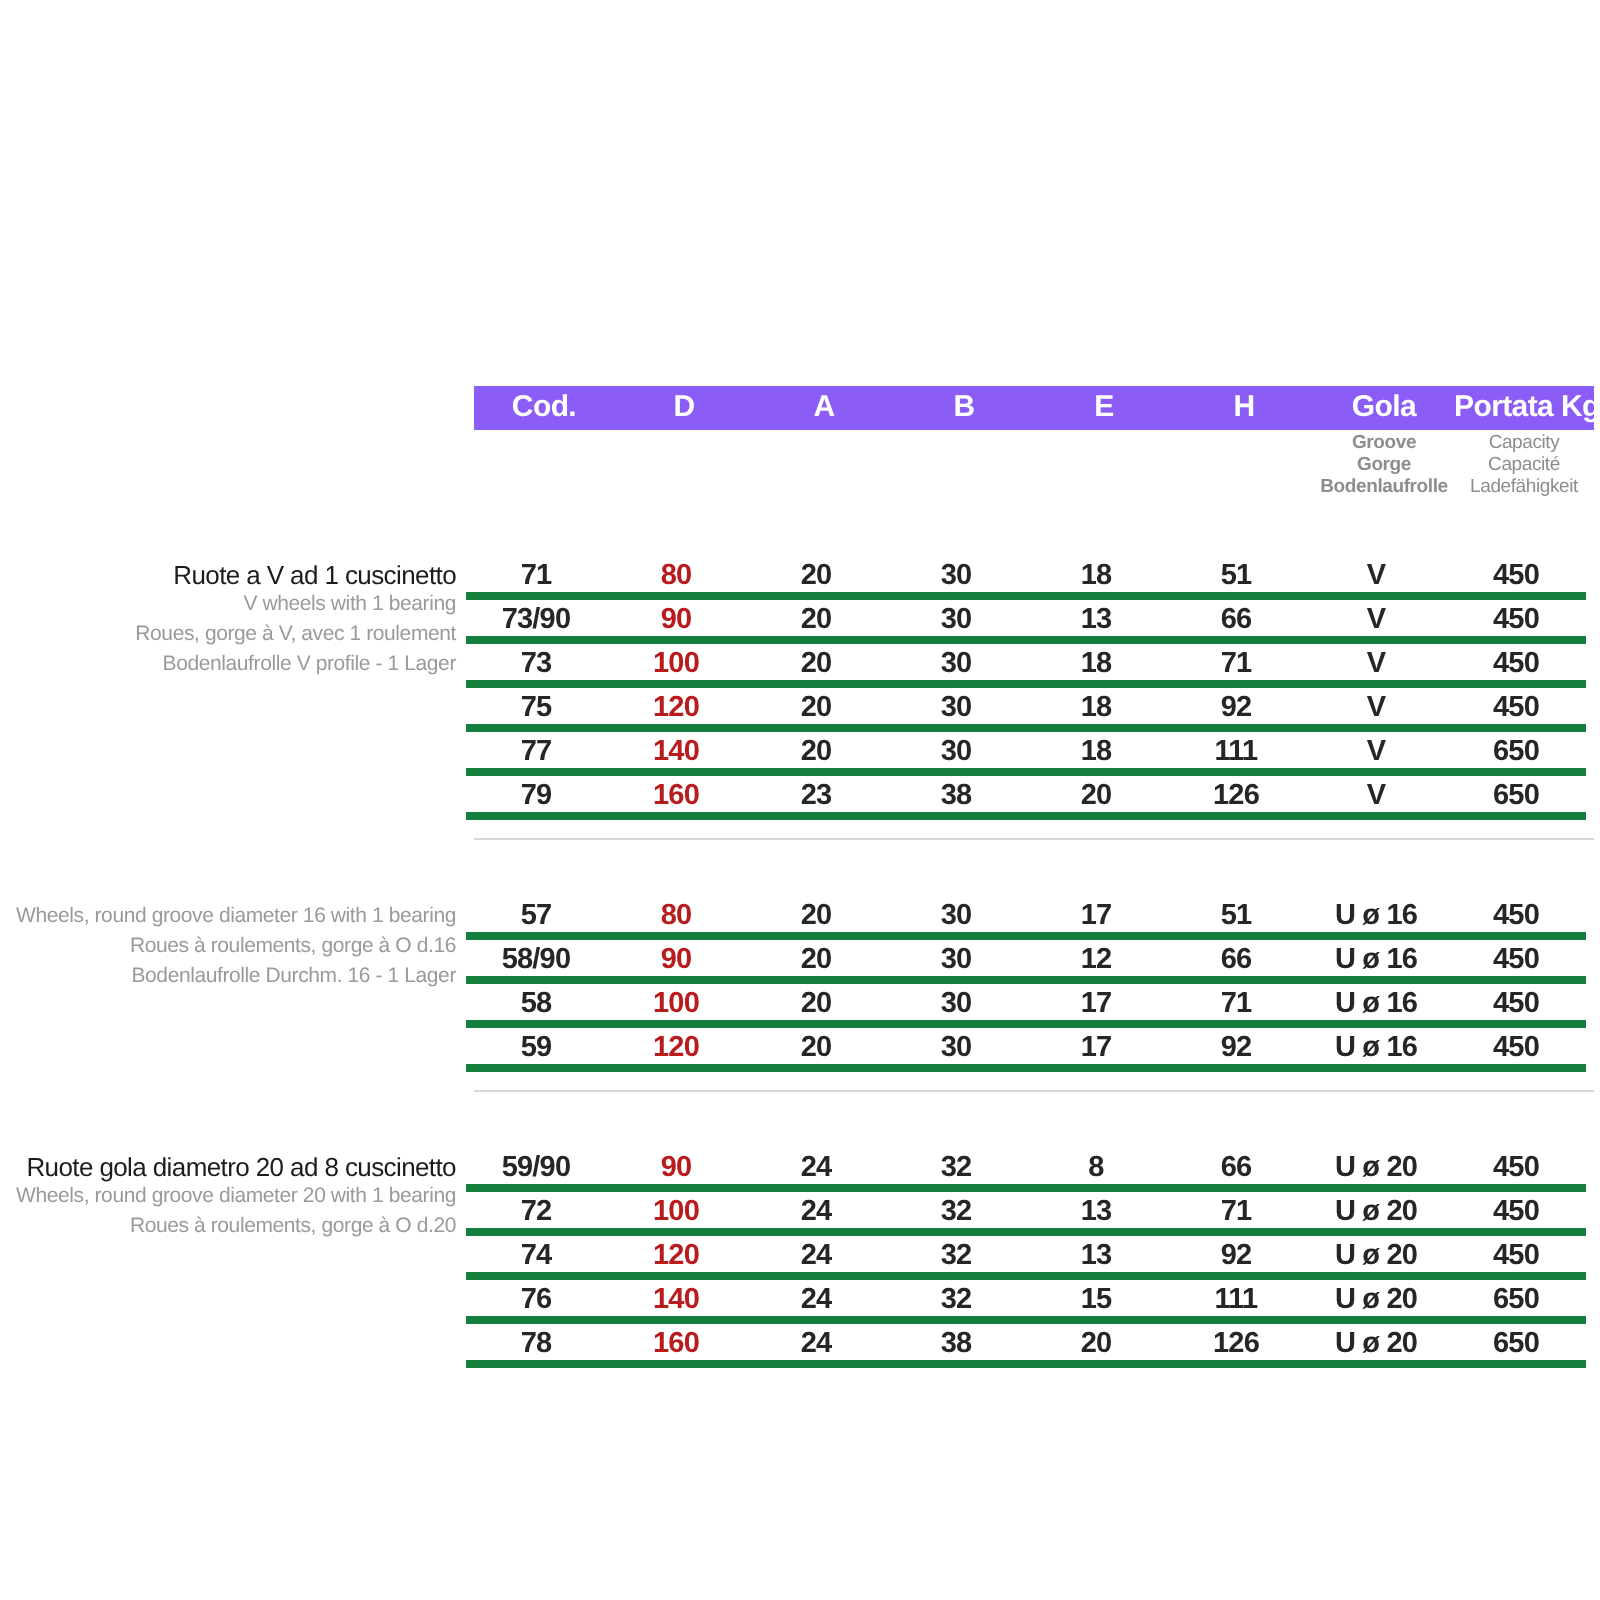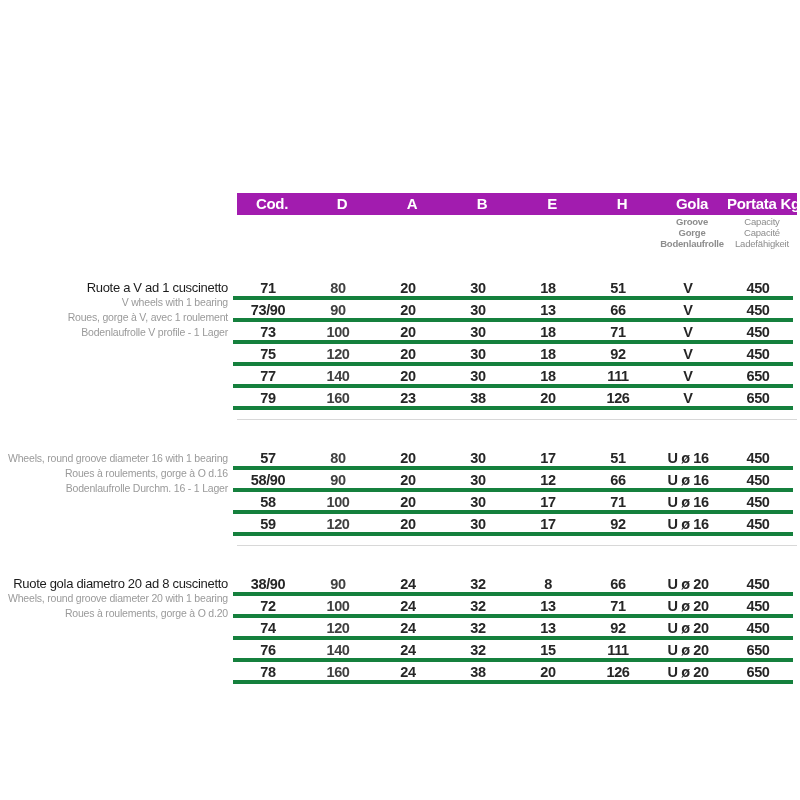--- a/index.html
+++ b/index.html
@@ -4,21 +4,21 @@
 <style>
   html,body{margin:0;padding:0;background:#fff;}
   .page{
     position:relative;width:800px;height:800px;background:#ffffff;overflow:hidden;
     font-family:"Liberation Sans",sans-serif;
   }
   .sheet{position:absolute;left:0;top:193px;width:797px;}
 
   
   .thead{
-    margin-left:237px;width:560px;height:22px;background:#a21caf;display:flex;
+    margin-left:237px;width:560px;height:22px;background:#8b5cf6;display:flex;
   }
   .th{
     width:70px;text-align:center;color:#ffffff;font-size:15px;line-height:22px;
     font-weight:700;letter-spacing:-0.3px;white-space:nowrap;
   }
 
   
   .subhead{margin-left:237px;width:560px;height:35px;position:relative;}
   .subcell{
     position:absolute;top:1px;width:70px;text-align:center;
@@ -33,21 +33,21 @@
     width:233px;box-sizing:border-box;text-align:right;padding-right:5px;padding-top:3px;
   }
   .label-title{font-size:13px;line-height:14px;color:#1c1c1c;letter-spacing:-0.3px;white-space:nowrap;}
   .label-sub{font-size:10.5px;line-height:15px;color:#9a9a9a;letter-spacing:-0.2px;white-space:nowrap;}
   .group-rows{width:560px;}
   .trow{display:flex;height:22px;box-sizing:border-box;border-bottom:4px solid #15803d;}
   .td{
     width:70px;text-align:center;font-size:14.5px;line-height:21px;color:#262626;
     font-weight:700;letter-spacing:-0.4px;white-space:nowrap;
   }
-  .td.red{color:#404040;text-align:center;}
+  .td.red{color:#b91c1c;text-align:center;}
   .spacer{margin-left:237px;width:560px;height:9px;border-bottom:1px solid #d8d8d8;}
 </style>
 </head>
 <body>
 
 <div class="page">
   <div class="sheet">
     <div class="thead">
         <div class="th">Cod.</div>
         <div class="th">D</div>
@@ -193,21 +193,21 @@
         </div>
         <div class="spacer"></div>
         <div class="group">
           <div class="group-label">
             <div class="label-title">Ruote gola diametro 20 ad 8 cuscinetto</div>
             <div class="label-sub">Wheels, round groove diameter 20 with 1 bearing</div>
             <div class="label-sub">Roues à roulements, gorge à O d.20</div>
           </div>
           <div class="group-rows">
             <div class="trow">
-              <div class="td">38/90</div>
+              <div class="td">59/90</div>
               <div class="td red">90</div>
               <div class="td">24</div>
               <div class="td">32</div>
               <div class="td">8</div>
               <div class="td">66</div>
               <div class="td">U ø 20</div>
               <div class="td">450</div>
             </div>
             <div class="trow">
               <div class="td">72</div>

